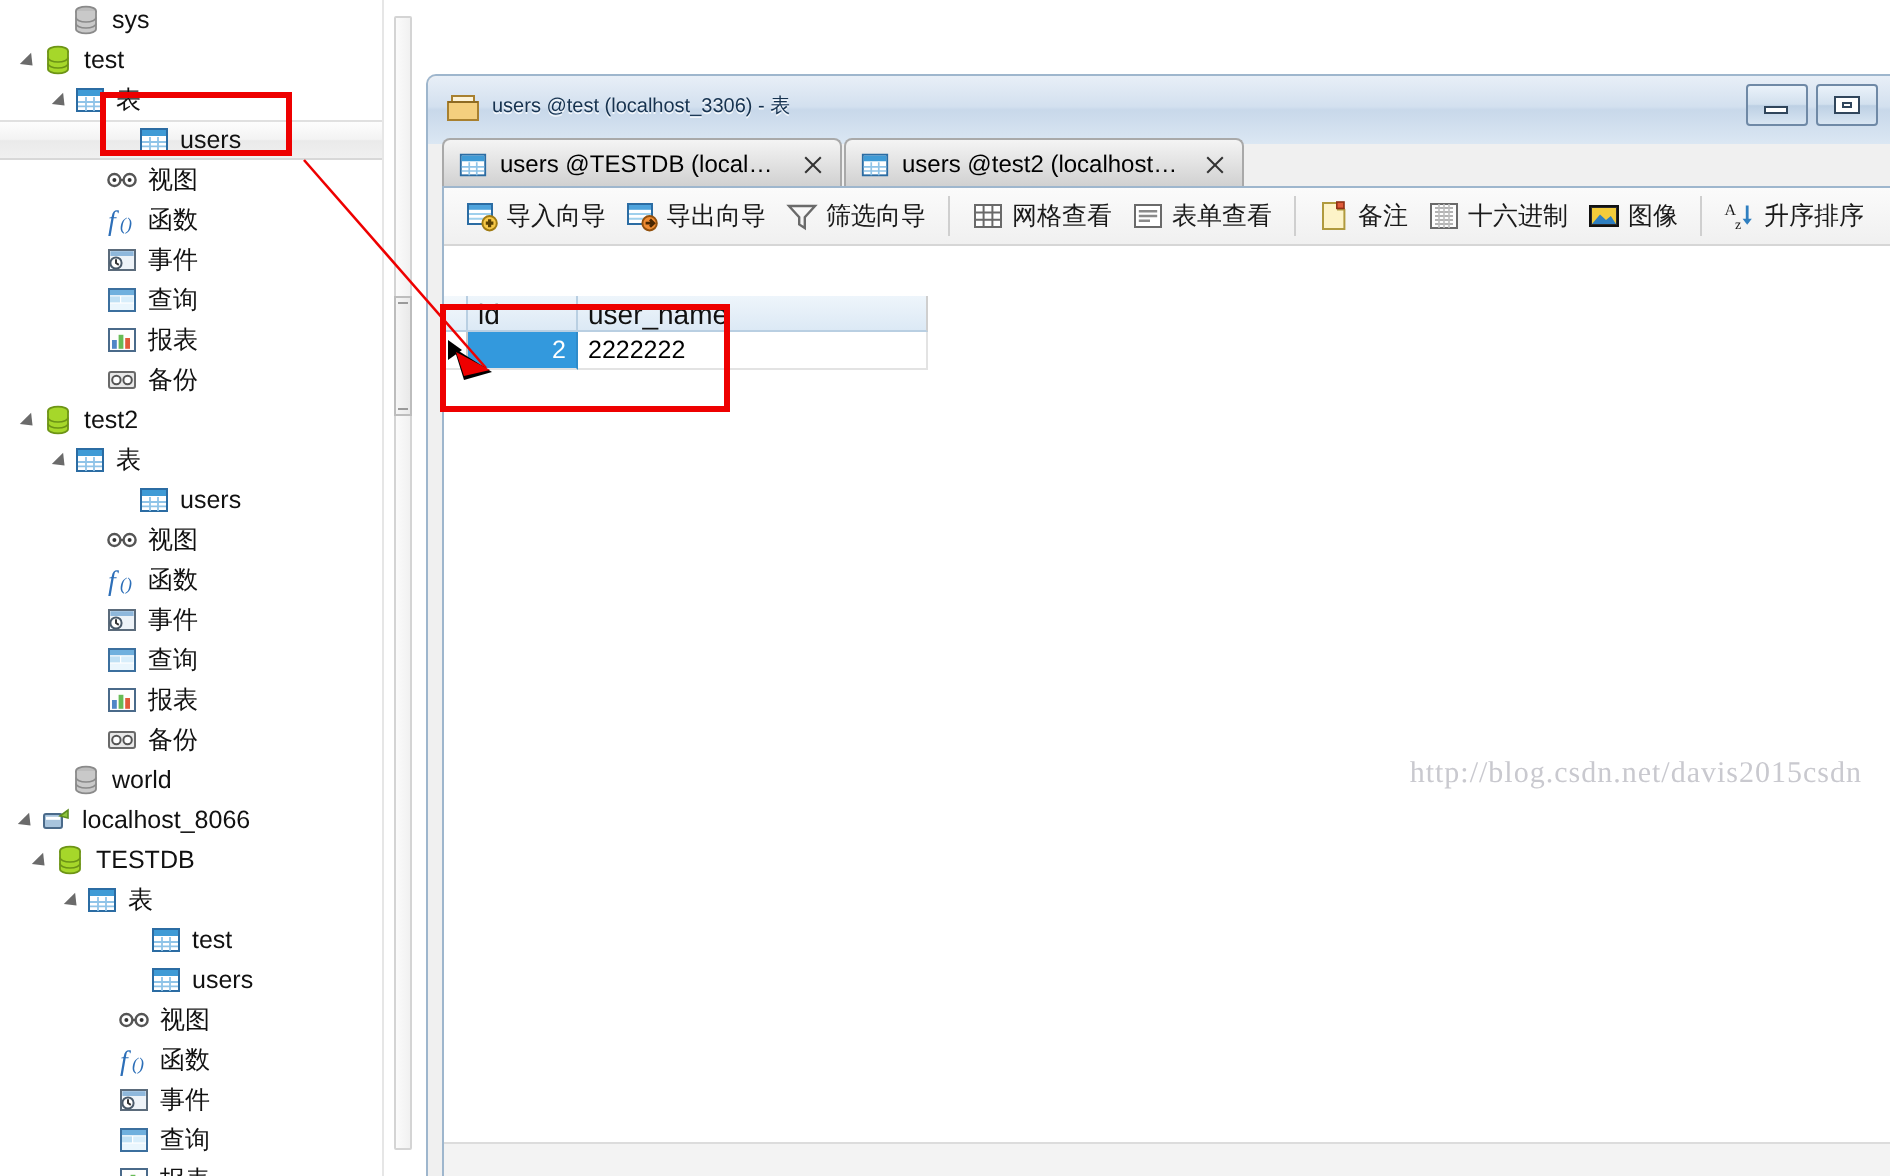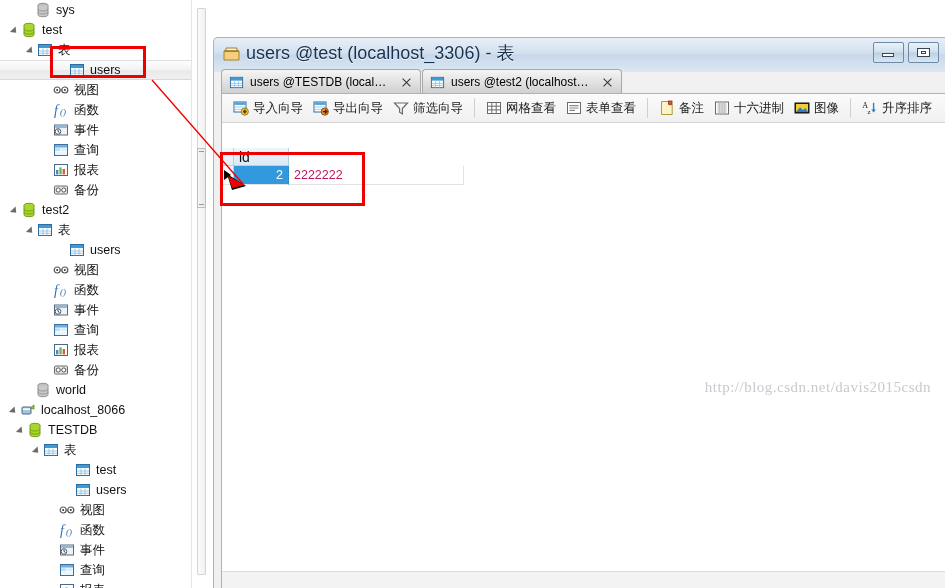--- a/index.html
+++ b/index.html
@@ -99,21 +99,21 @@
     border-top-left-radius: 5px;
   }
   #titlebar {
     position: absolute; left: 0; top: 0; right: 0; height: 30px;
     display: flex; align-items: center;
     padding-left: 9px;
     box-sizing: border-box;
   }
   #titleicon { width: 17px; height: 15px; margin-right: 6px; flex: 0 0 17px; }
   #titletext {
-    font-size: 18px; color: #16324f; white-space: nowrap;
+    font-size: 10px; color: #16324f; white-space: nowrap;
     text-shadow: 0 1px 0 rgba(255,255,255,.75);
   }
   #winbtns { position: absolute; right: 6px; top: 4px; display: flex; gap: 4px; }
   .winbtn {
     width: 29px; height: 19px;
     border: 1px solid #6f89a6;
     border-radius: 2px;
     background: linear-gradient(to bottom, #eaf2fa 0%, #d2e0ee 48%, #bdd0e4 52%, #d8e5f2 100%);
     position: relative;
   }
@@ -247,21 +247,21 @@
     width: 0; height: 0;
     border-left: 7px solid #000;
     border-top: 5px solid transparent;
     border-bottom: 5px solid transparent;
   }
   .dcell.c-id {
     width: 55px; background: #3399dd; color: #ffffff;
     justify-content: flex-end; padding-right: 5px;
     border-right: 1px solid #2f8ccb;
   }
-  .dcell.c-name { width: 175px; padding-left: 5px; color: #be185d; }
+  .dcell.c-name { width: 175px; padding-left: 5px; color: #000000; }
 
   
   #statusbar {
     position: absolute; left: 0; right: 0; bottom: 0; height: 16px;
     background: #f3f3f3;
     border-top: 1px solid #dcdcdc;
   }
 
   
   #watermark {
@@ -708,20 +708,21 @@
               </svg></span>
             <span>升序排序</span>
           </div>
         </div>
 
       <div id="gridwrap">
         <div id="grid">
           <div id="gridhead">
             <div class="hcell rowmark"></div>
             <div class="hcell c-id">id</div>
+            <div class="hcell c-name">user_name</div>
           </div>
           <div id="gridrow">
             <div class="dcell rowmark"></div>
             <div class="dcell c-id">2</div>
             <div class="dcell c-name">2222222</div>
           </div>
         </div>
       </div>
 
       <div id="statusbar"></div>

